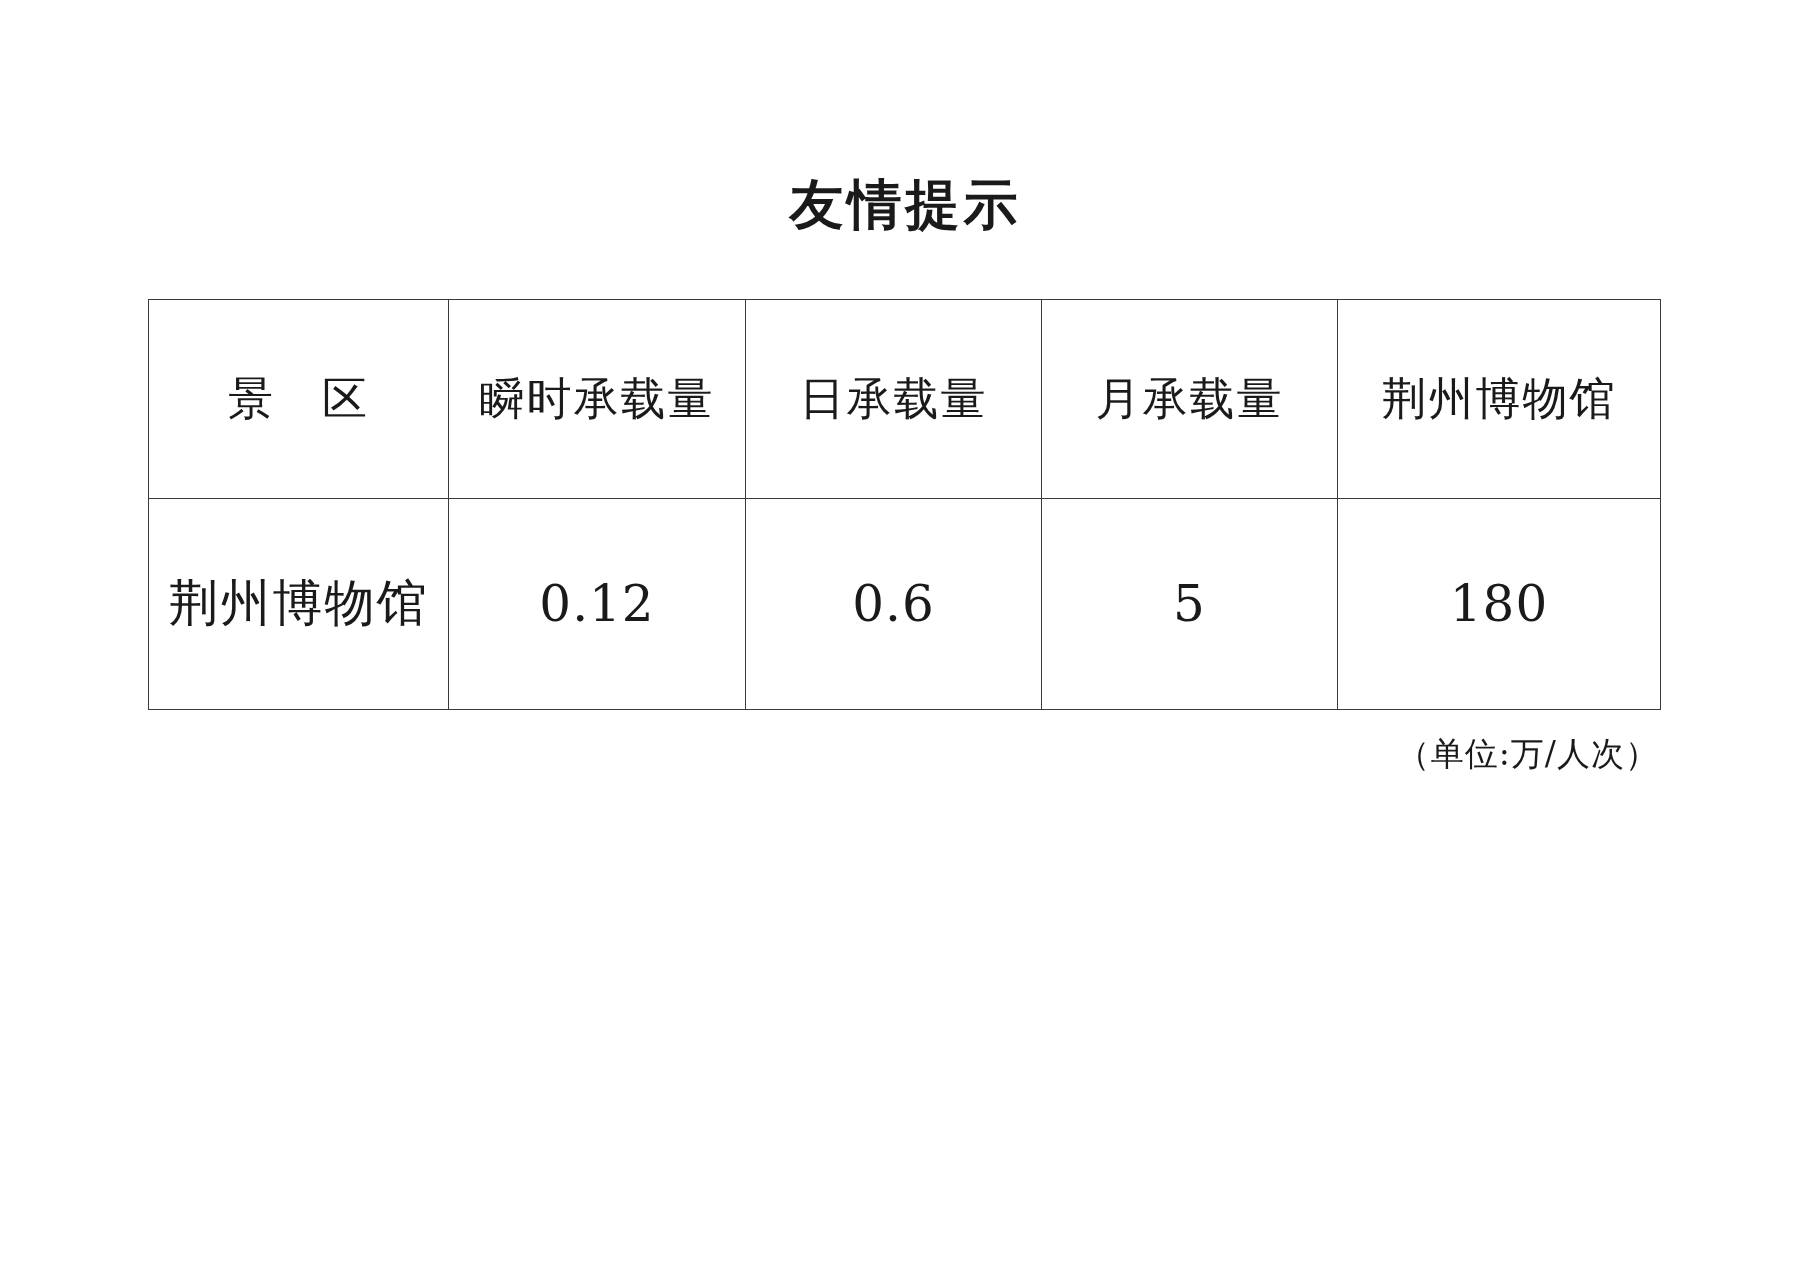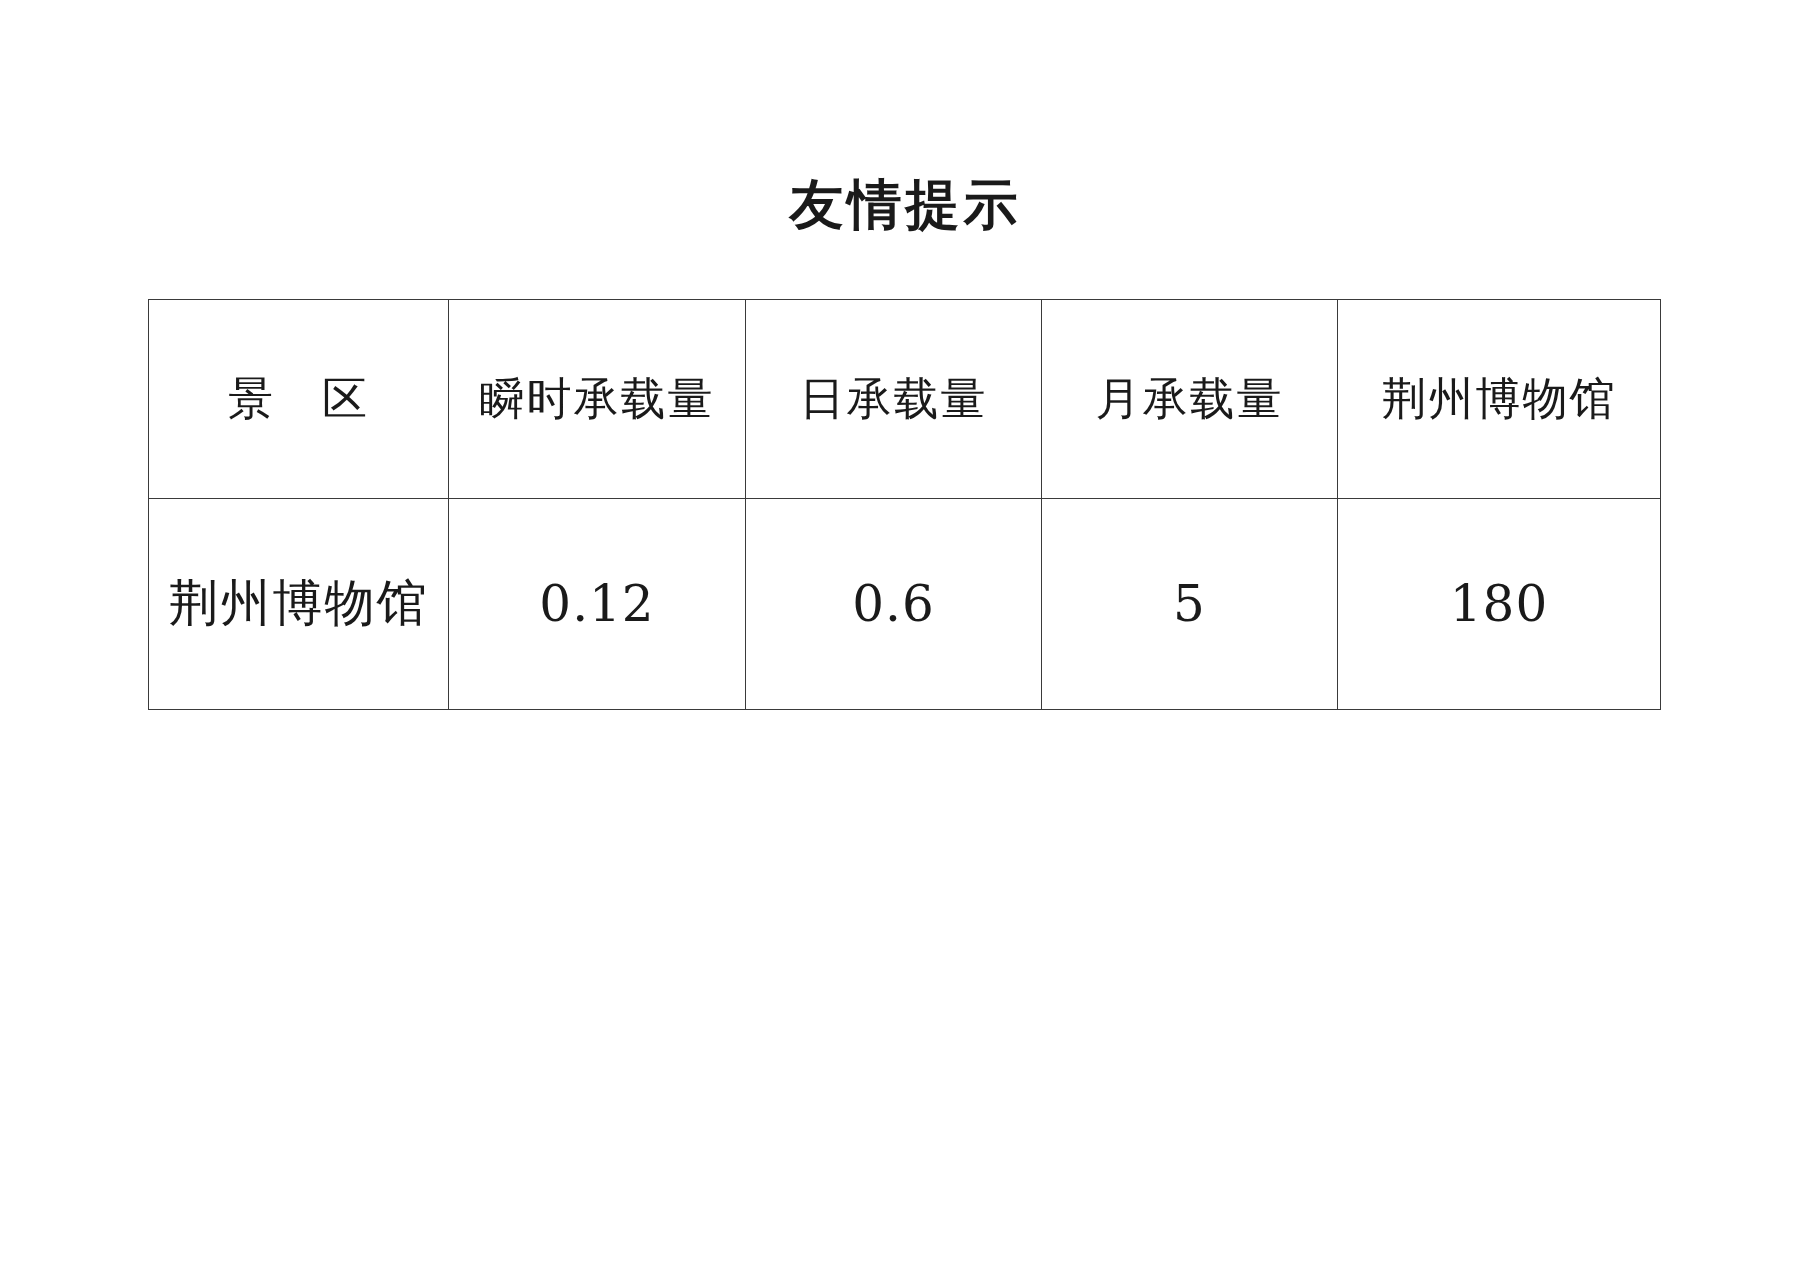--- a/index.html
+++ b/index.html
@@ -123,14 +123,15 @@
           <td class="name">荆州博物馆</td>
           <td class="num">0.12</td>
           <td class="num">0.6</td>
           <td class="num">5</td>
           <td class="num">180</td>
         </tr>
       </tbody>
     </table>
   </div>
 
+  <div class="unit-note">（单位:万/人次）</div>
 
 </div>
 
 </body></html>

